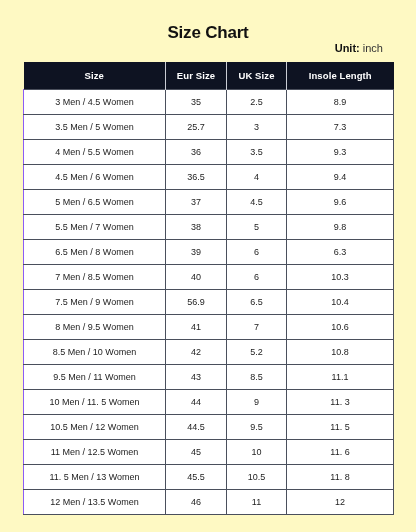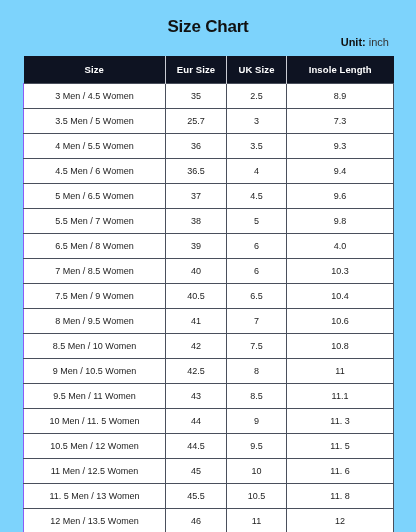--- a/index.html
+++ b/index.html
@@ -11,23 +11,23 @@
     height: 532px;
     background: #ffffff;
     font-family: "Liberation Sans", sans-serif;
     color: #1a1a1a;
     overflow: hidden;
   }
   .page {
     width: 416px;
     height: 532px;
     box-sizing: border-box;
-    padding: 4px;
+    padding: 10px;
     position: relative;
-    background: #7dd3fc;
+    background: #fef9c3;
   }
   .title {
     text-align: center;
     font-size: 17px;
     font-weight: bold;
     color: #111111;
     letter-spacing: -0.2px;
     margin: 0;
     padding-top: 13px;
     line-height: 20px;
@@ -156,51 +156,45 @@
           <tr>
             <td>5.5 Men / 7 Women</td>
             <td>38</td>
             <td>5</td>
             <td>9.8</td>
           </tr>
           <tr>
             <td>6.5 Men / 8 Women</td>
             <td>39</td>
             <td>6</td>
-            <td>4.0</td>
+            <td>6.3</td>
           </tr>
           <tr>
             <td>7 Men / 8.5 Women</td>
             <td>40</td>
             <td>6</td>
             <td>10.3</td>
           </tr>
           <tr>
             <td>7.5 Men / 9 Women</td>
-            <td>40.5</td>
+            <td>56.9</td>
             <td>6.5</td>
             <td>10.4</td>
           </tr>
           <tr>
             <td>8 Men / 9.5 Women</td>
             <td>41</td>
             <td>7</td>
             <td>10.6</td>
           </tr>
           <tr>
             <td>8.5 Men / 10 Women</td>
             <td>42</td>
-            <td>7.5</td>
+            <td>5.2</td>
             <td>10.8</td>
-          </tr>
-          <tr>
-            <td>9 Men / 10.5 Women</td>
-            <td>42.5</td>
-            <td>8</td>
-            <td>11</td>
           </tr>
           <tr>
             <td>9.5 Men / 11 Women</td>
             <td>43</td>
             <td>8.5</td>
             <td>11.1</td>
           </tr>
           <tr>
             <td>10 Men / 11. 5 Women</td>
             <td>44</td>

